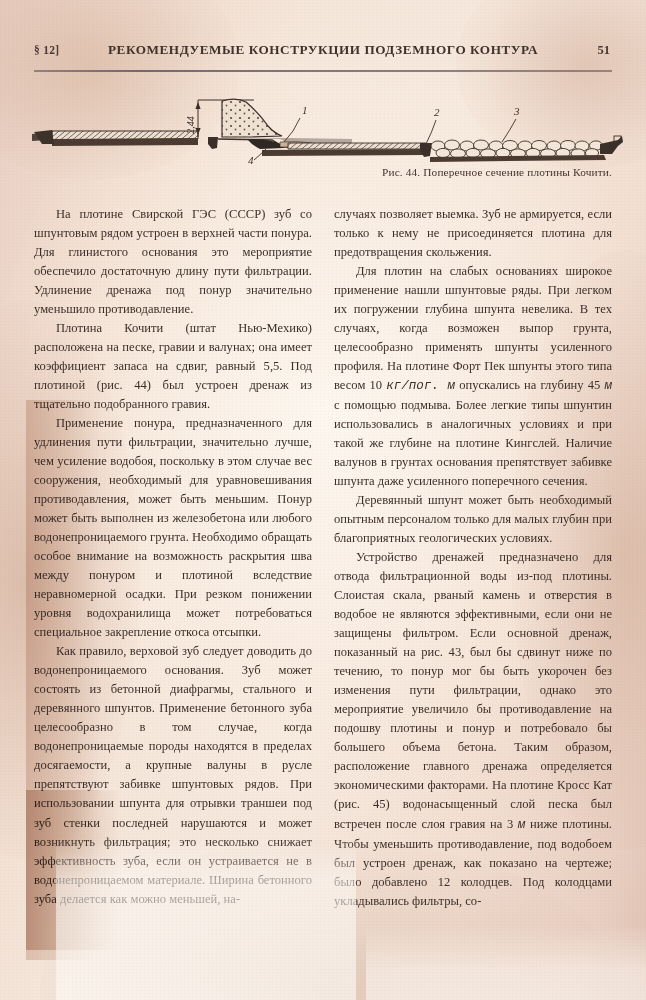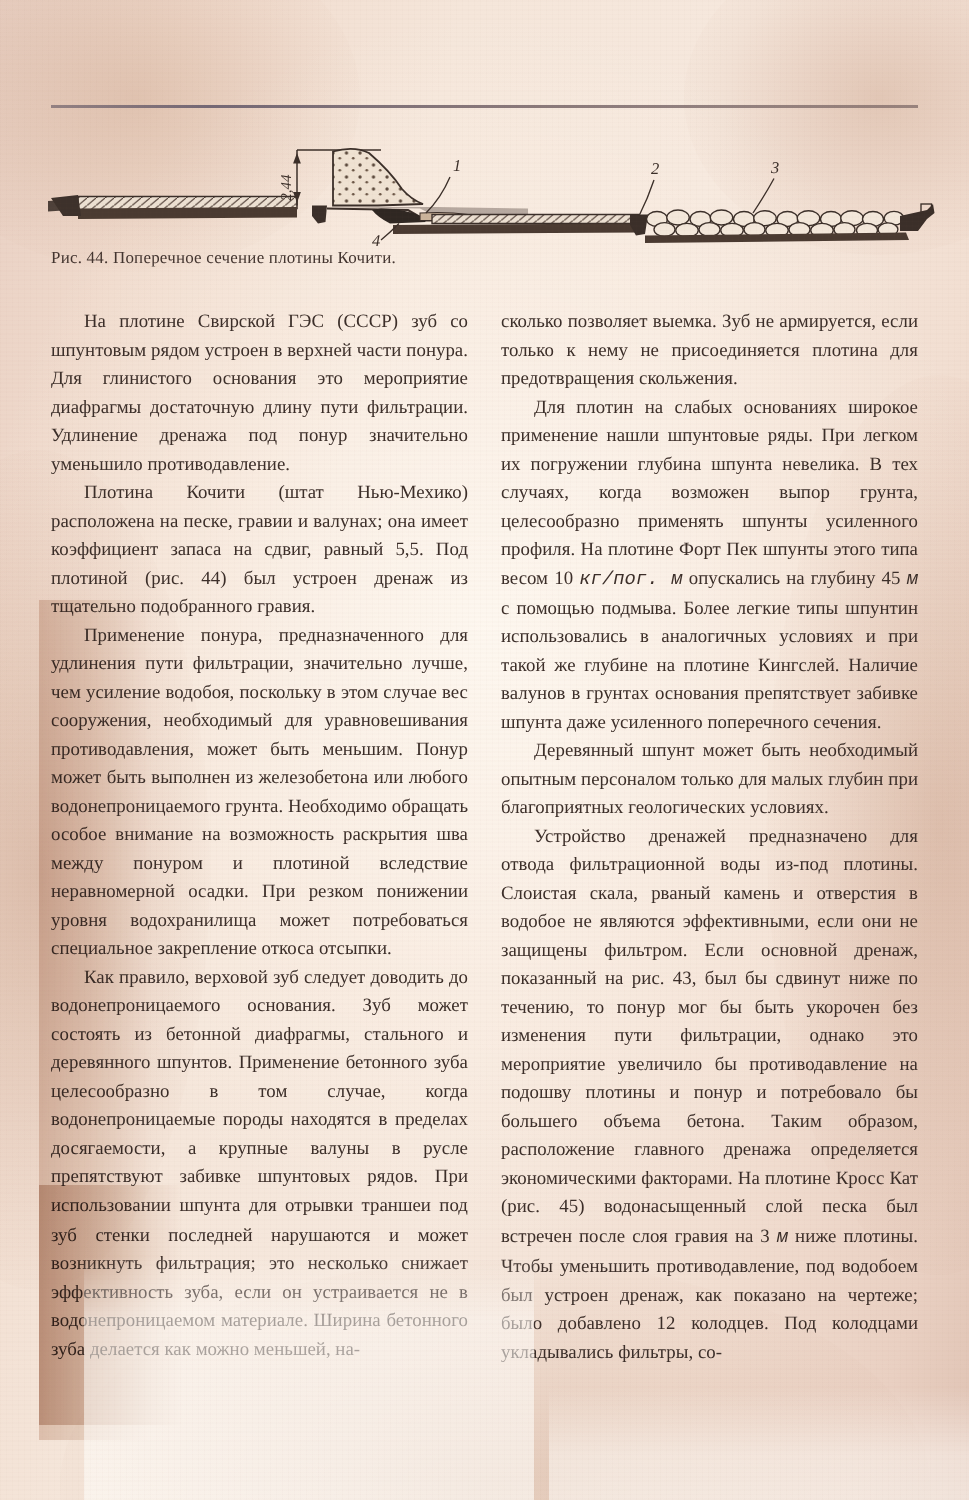--- a/index.html
+++ b/index.html
@@ -101,21 +101,21 @@
 
   
   #figure {
     position: absolute;
     left: 22px; top: 92px; width: 604px; height: 72px;
   }
   #figure svg { display: block; }
   #figure-caption {
     position: absolute;
     left: 34px; top: 166px; width: 578px;
-    text-align: left;
+    text-align: right;
     font-size: 11.3px; color: #433530;
     letter-spacing: 0.15px;
   }
   #figure-legend {
     position: absolute;
     left: 34px; top: 181px; width: 578px;
     text-align: center;
     font-size: 9.4px; color: #4a3b34;
     letter-spacing: 0.05px;
     white-space: nowrap;
@@ -163,20 +163,25 @@
 <body>
 
 <div id="page">
 
   <div class="stain" id="stain-top-left"></div>
   <div class="stain" id="stain-top-right"></div>
   <div class="stain" id="stain-left-edge"></div>
   <div class="stain" id="stain-right-edge"></div>
   <div class="stain" id="stain-bottom"></div>
 
+  <div id="header">
+    <span id="section-mark">§ 12]</span>
+    <span id="running-title">РЕКОМЕНДУЕМЫЕ КОНСТРУКЦИИ ПОДЗЕМНОГО КОНТУРА</span>
+    <span id="page-number">51</span>
+  </div>
   <div id="header-rule"></div>
 
   <div id="figure">
     <svg width="604" height="72" viewBox="0 0 604 72">
       <defs>
         <pattern id="fillSand" width="9" height="8" patternUnits="userSpaceOnUse">
           <rect width="9" height="8" fill="#efe2d2"></rect>
           <circle cx="2" cy="2" r="1.1" fill="#5c4a3d"></circle>
           <circle cx="6.5" cy="5.5" r="0.9" fill="#6a5545"></circle>
         </pattern>
@@ -260,28 +265,28 @@
       <text x="492" y="23" font-family="Liberation Serif, serif" font-size="11" font-style="italic" fill="#3b2f29">3</text>
 
       <path d="M244 57 Q238 63 232 68" fill="none" stroke="#3b2f29" stroke-width="0.9"></path>
       <text x="226" y="72" font-family="Liberation Serif, serif" font-size="11" font-style="italic" fill="#3b2f29">4</text>
     </svg>
   </div>
 
   <div id="figure-caption">Рис. 44. Поперечное сечение плотины Кочити.</div>
 
   <div class="column" id="column-left">
-    <p>На плотине Свирской ГЭС (СССР) зуб со шпунтовым рядом устроен в верхней части понура. Для глинистого основания это мероприятие диафрагмы достаточную длину пути фильтрации. Удлинение дренажа под понур значительно уменьшило противодавление.</p>
+    <p>На плотине Свирской ГЭС (СССР) зуб со шпунтовым рядом устроен в верхней части понура. Для глинистого основания это мероприятие обеспечило достаточную длину пути фильтрации. Удлинение дренажа под понур значительно уменьшило противодавление.</p>
     <p>Плотина Кочити (штат Нью-Мехико) расположена на песке, гравии и валунах; она имеет коэффициент запаса на сдвиг, равный 5,5. Под плотиной (рис. 44) был устроен дренаж из тщательно подобранного гравия.</p>
     <p>Применение понура, предназначенного для удлинения пути фильтрации, значительно лучше, чем усиление водобоя, поскольку в этом случае вес сооружения, необходимый для уравновешивания противодавления, может быть меньшим. Понур может быть выполнен из железобетона или любого водонепроницаемого грунта. Необходимо обращать особое внимание на возможность раскрытия шва между понуром и плотиной вследствие неравномерной осадки. При резком понижении уровня водохранилища может потребоваться специальное закрепление откоса отсыпки.</p>
     <p>Как правило, верховой зуб следует доводить до водонепроницаемого основания. Зуб может состоять из бетонной диафрагмы, стального и деревянного шпунтов. Применение бетонного зуба целесообразно в том случае, когда водонепроницаемые породы находятся в пределах досягаемости, а крупные валуны в русле препятствуют забивке шпунтовых рядов. При использовании шпунта для отрывки траншеи под зуб стенки последней нарушаются и может возникнуть фильтрация; это несколько снижает эффективность зуба, если он устраивается не в водонепроницаемом материале. Ширина бетонного зуба делается как можно меньшей, на-</p>
   </div>
 
   <div class="column" id="column-right">
-    <p class="noindent">сколько позволяет выемка. Зуб не армируется, если только к нему не присоединяется плотина для предотвращения скольжения.</p>
+    <p class="noindent">случаях позволяет выемка. Зуб не армируется, если только к нему не присоединяется плотина для предотвращения скольжения.</p>
     <p><span>Для плотин на слабых основаниях широкое применение нашли шпунтовые ряды. При легком их погружении глубина шпунта невелика. В тех случаях, когда возможен выпор грунта, целесообразно применять шпунты усиленного профиля. На плотине Форт Пек шпунты этого типа весом 10 </span><em>кг/пог. м</em><span> опускались на глубину 45 </span><em>м</em><span> с помощью подмыва. Более легкие типы шпунтин использовались в аналогичных условиях и при такой же глубине на плотине Кингслей. Наличие валунов в грунтах основания препятствует забивке шпунта даже усиленного поперечного сечения.</span></p>
     <p>Деревянный шпунт может быть необходимый опытным персоналом только для малых глубин при благоприятных геологических условиях.</p>
     <p><span>Устройство дренажей предназначено для отвода фильтрационной воды из-под плотины. Слоистая скала, рваный камень и отверстия в водобое не являются эффективными, если они не защищены фильтром. Если основной дренаж, показанный на рис. 43, был бы сдвинут ниже по течению, то понур мог бы быть укорочен без изменения пути фильтрации, однако это мероприятие увеличило бы противодавление на подошву плотины и понур и потребовало бы большего объема бетона. Таким образом, расположение главного дренажа определяется экономическими факторами. На плотине Кросс Кат (рис. 45) водонасыщенный слой песка был встречен после слоя гравия на 3 </span><em>м</em><span> ниже плотины. Чтобы уменьшить противодавление, под водобоем был устроен дренаж, как показано на чертеже; было добавлено 12 колодцев. Под колодцами укладывались фильтры, со-</span></p>
   </div>
 
   <div id="left-fade"></div>
   <div id="left-fade2"></div>
   <div id="scan-glare"></div>
   <div id="scan-glare2"></div>
   <div id="page-grain"></div>

